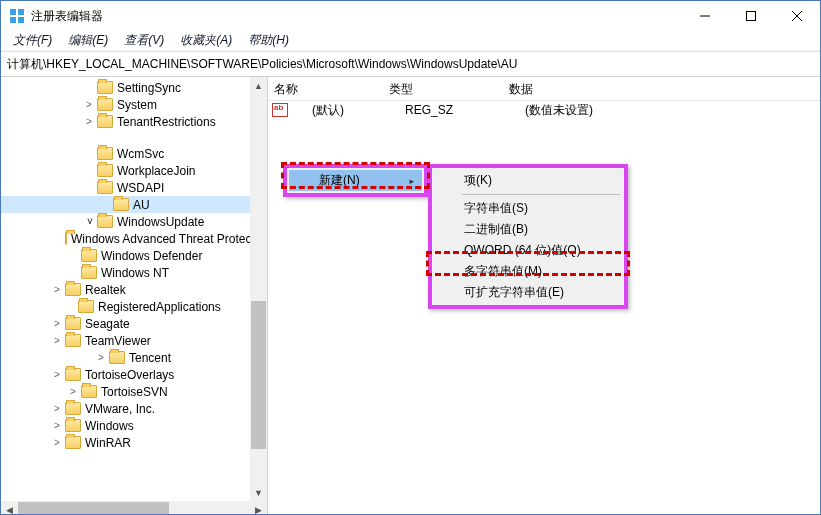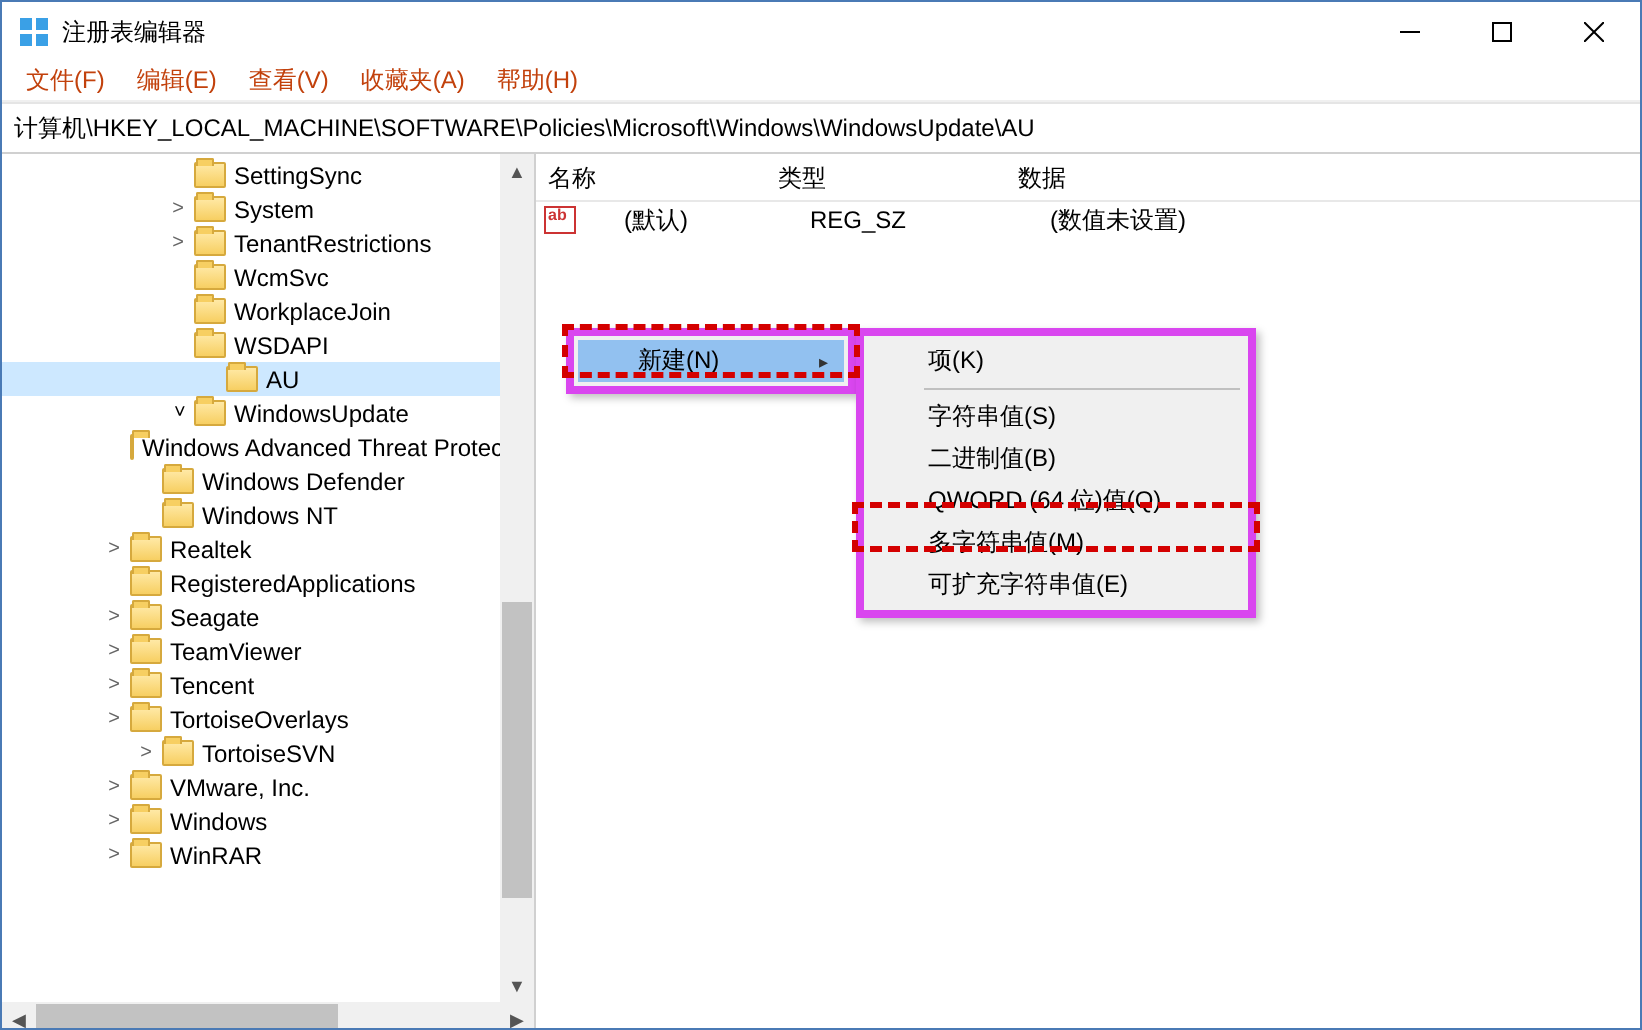--- a/index.html
+++ b/index.html
@@ -5,21 +5,21 @@
 * { margin: 0; padding: 0; box-sizing: border-box; font-family: "Microsoft YaHei", "Segoe UI", Tahoma, sans-serif; font-size: 12px; }
 body { background: #fff; width: 821px; height: 515px; border: 1px solid #4a7ab5; position: relative; overflow: hidden; }
 
 .titlebar { height: 30px; display: flex; align-items: center; padding-left: 8px; background: #fff; }
 .title-icon { width: 16px; height: 16px; margin-right: 6px; display: inline-flex; align-items: center; justify-content: center; }
 .title-text { flex: 1; color: #000; }
 .win-controls { display: flex; height: 100%; }
 .win-btn { width: 46px; height: 100%; display: flex; align-items: center; justify-content: center; color: #000; }
 
 .menubar { height: 20px; display: flex; align-items: center; padding: 0 4px; background: #fff; border-bottom: 1px solid #f0f0f0;}
-.menu-item { padding: 2px 8px; color: #c2410c; }
+.menu-item { padding: 2px 8px; color: #0f172a; font-style: italic; }
 
 .addressbar { height: 26px; display: flex; align-items: center; padding: 0 6px; border-top: 1px solid #e5e5e5; border-bottom: 1px solid #d0d0d0; background: #fff; }
 .addr-text { color: #000; }
 
 .content { display: flex; height: calc(100% - 30px - 20px - 22px - 17px); }
 
 .tree-pane { width: 267px; border-right: 1px solid #d0d0d0; overflow: hidden; position: relative; background:#fff;}
 .tree-scroll-area { position:absolute; top:0; left:0; right:17px; bottom:0; overflow:hidden;}
 .tree { padding: 2px 0; }
 .tree-item { display:flex; align-items:center; height:17px; white-space:nowrap; }
@@ -122,21 +122,21 @@
           <div class="tree-item" style="padding-left: 80px;">
             <span class="expander exp"></span>
             <span class="folder-icon"></span>
             <span class="tree-label">System</span>
           </div>
           <div class="tree-item" style="padding-left: 80px;">
             <span class="expander exp"></span>
             <span class="folder-icon"></span>
             <span class="tree-label">TenantRestrictions</span>
           </div>
-          <div class="tree-item" style="padding-left: 80px;">
+          <div class="tree-item" style="padding-left: 80px; margin-top: 15px;">
             <span class="expander none"></span>
             <span class="folder-icon"></span>
             <span class="tree-label">WcmSvc</span>
           </div>
           <div class="tree-item" style="padding-left: 80px;">
             <span class="expander none"></span>
             <span class="folder-icon"></span>
             <span class="tree-label">WorkplaceJoin</span>
           </div>
           <div class="tree-item" style="padding-left: 80px;">
@@ -167,36 +167,36 @@
           <div class="tree-item" style="padding-left: 64px;">
             <span class="expander none"></span>
             <span class="folder-icon"></span>
             <span class="tree-label">Windows NT</span>
           </div>
           <div class="tree-item" style="padding-left: 48px;">
             <span class="expander exp"></span>
             <span class="folder-icon"></span>
             <span class="tree-label">Realtek</span>
           </div>
-          <div class="tree-item" style="padding-left: 48px;">
+          <div class="tree-item" style="padding-left: 48px; margin-left: 13px;">
             <span class="expander none"></span>
             <span class="folder-icon"></span>
             <span class="tree-label">RegisteredApplications</span>
           </div>
           <div class="tree-item" style="padding-left: 48px;">
             <span class="expander exp"></span>
             <span class="folder-icon"></span>
             <span class="tree-label">Seagate</span>
           </div>
           <div class="tree-item" style="padding-left: 48px;">
             <span class="expander exp"></span>
             <span class="folder-icon"></span>
             <span class="tree-label">TeamViewer</span>
           </div>
-          <div class="tree-item" style="padding-left: 48px;">
+          <div class="tree-item" style="padding-left: 48px; margin-left: 44px;">
             <span class="expander exp"></span>
             <span class="folder-icon"></span>
             <span class="tree-label">Tencent</span>
           </div>
           <div class="tree-item" style="padding-left: 48px;">
             <span class="expander exp"></span>
             <span class="folder-icon"></span>
             <span class="tree-label">TortoiseOverlays</span>
           </div>
           <div class="tree-item" style="padding-left: 64px;">

